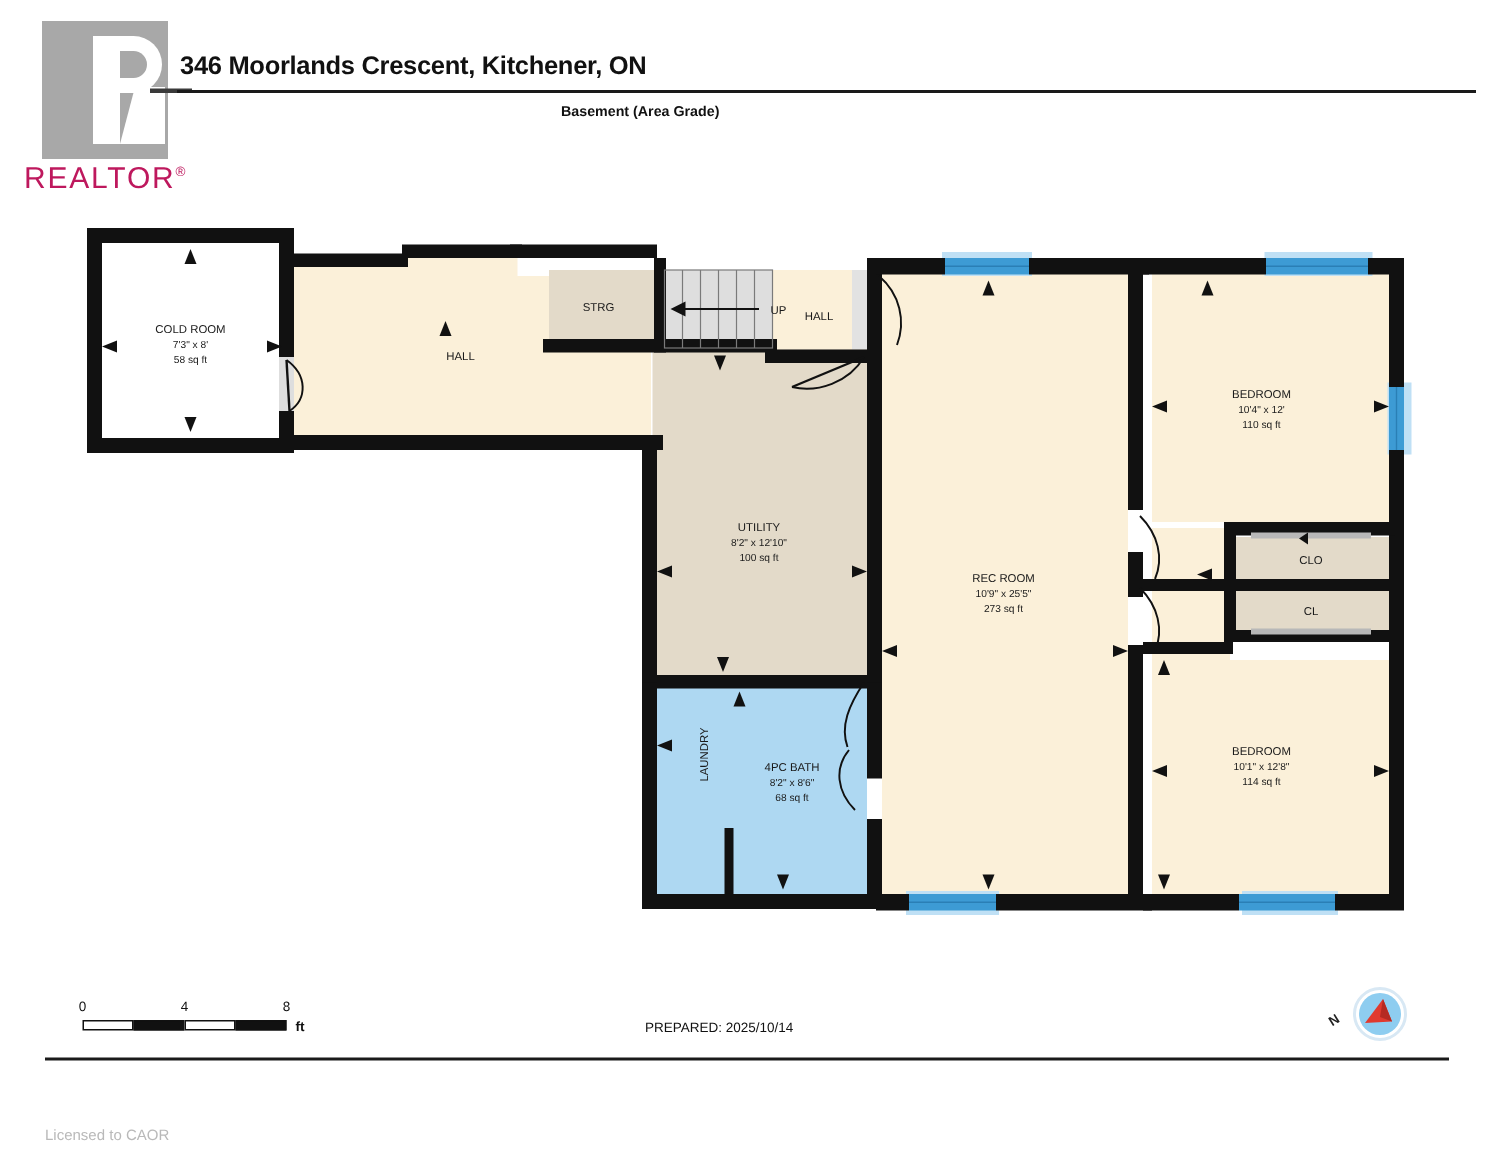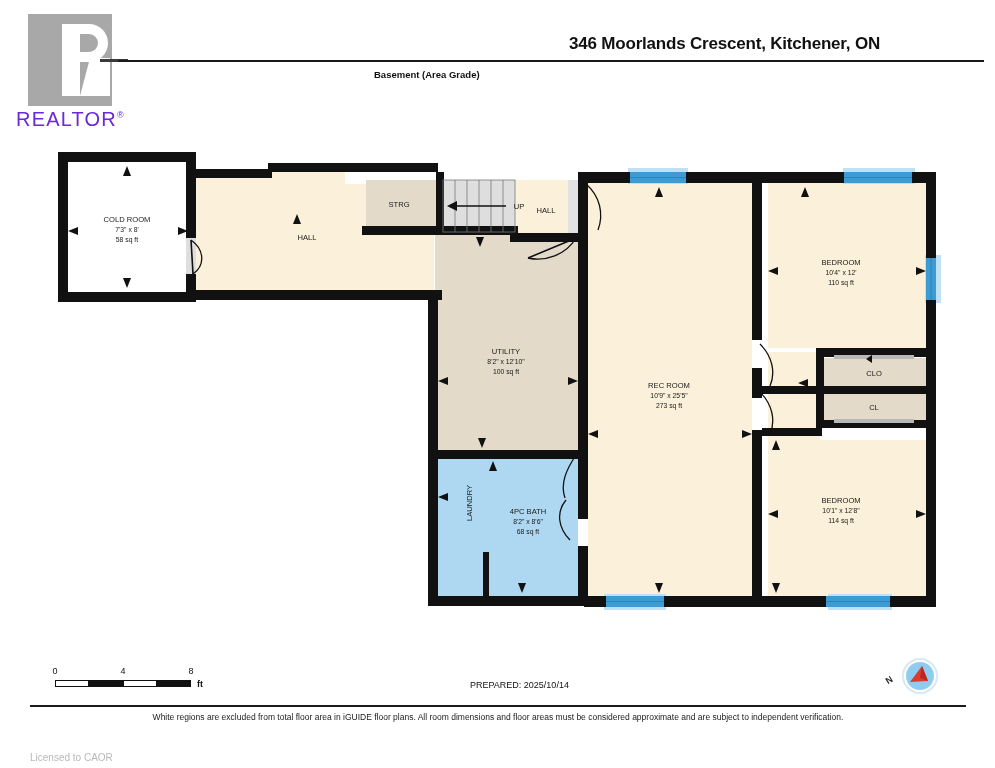--- a/index.html
+++ b/index.html
@@ -67,31 +67,31 @@
     position: absolute;
     left: 88px; top: 45px;
     width: 28px; height: 3px;
     background: #3a3a3a;
   }
   .logo-text {
     position: absolute;
     left: 4px; top: 94px;
     font-size: 20px;
     letter-spacing: 1.2px;
-    color: #6d28d9;
+    color: #be185d;
     font-family: "Liberation Sans", sans-serif;
     font-weight: 400;
   }
   .logo-text sup { font-size: 9px; vertical-align: super; }
 
   .title {
     position: absolute;
     left: 120px; top: 34px;
     width: 760px;
-    text-align: right;
+    text-align: left;
     font-size: 17px;
     font-weight: bold;
     letter-spacing: -0.2px;
   }
   .header-rule {
     position: absolute;
     left: 118px; top: 60px;
     width: 866px; height: 2px;
     background: #1a1a1a;
   }
@@ -131,21 +131,21 @@
     position: absolute; top: -14px;
     font-size: 9px; text-align: center; width: 20px;
   }
   .t0 { left: -10px; }
   .t4 { left: 58px; }
   .t8 { left: 126px; }
   .scale-unit { position: absolute; left: 142px; top: -1px; font-size: 9px; font-weight: bold; }
 
   .prepared {
     position: absolute;
-    left: 470px; top: 680px;
+    left: 430px; top: 680px;
     font-size: 9px;
   }
   .footer-rule {
     position: absolute;
     left: 30px; top: 705px;
     width: 936px; height: 1.5px;
     background: #1a1a1a;
   }
   .disclaimer {
     position: absolute;
@@ -436,16 +436,15 @@
     <div class="compass-n">N</div>
     <svg width="58" height="38" viewBox="0 0 58 38" xmlns="http://www.w3.org/2000/svg">
       <circle cx="34" cy="19" r="17" fill="none" stroke="#d8e8f4" stroke-width="2"></circle>
       <circle cx="34" cy="19" r="14" fill="#8ecdf0"></circle>
       <path d="M24,25 L36,9 L42,24 Z" fill="#e03a2f"></path>
       <path d="M36,9 L42,24 L34,21 Z" fill="#b52a22"></path>
     </svg>
   </div>
 
   <div class="footer-rule"></div>
-  <div class="disclaimer">White regions are excluded from total floor area in iGUIDE floor plans. All room dimensions and floor areas must be considered approximate and are subject to independent verification.</div>
   <div class="licensed">Licensed to CAOR</div>
 
 </div>
 
 </body></html>

